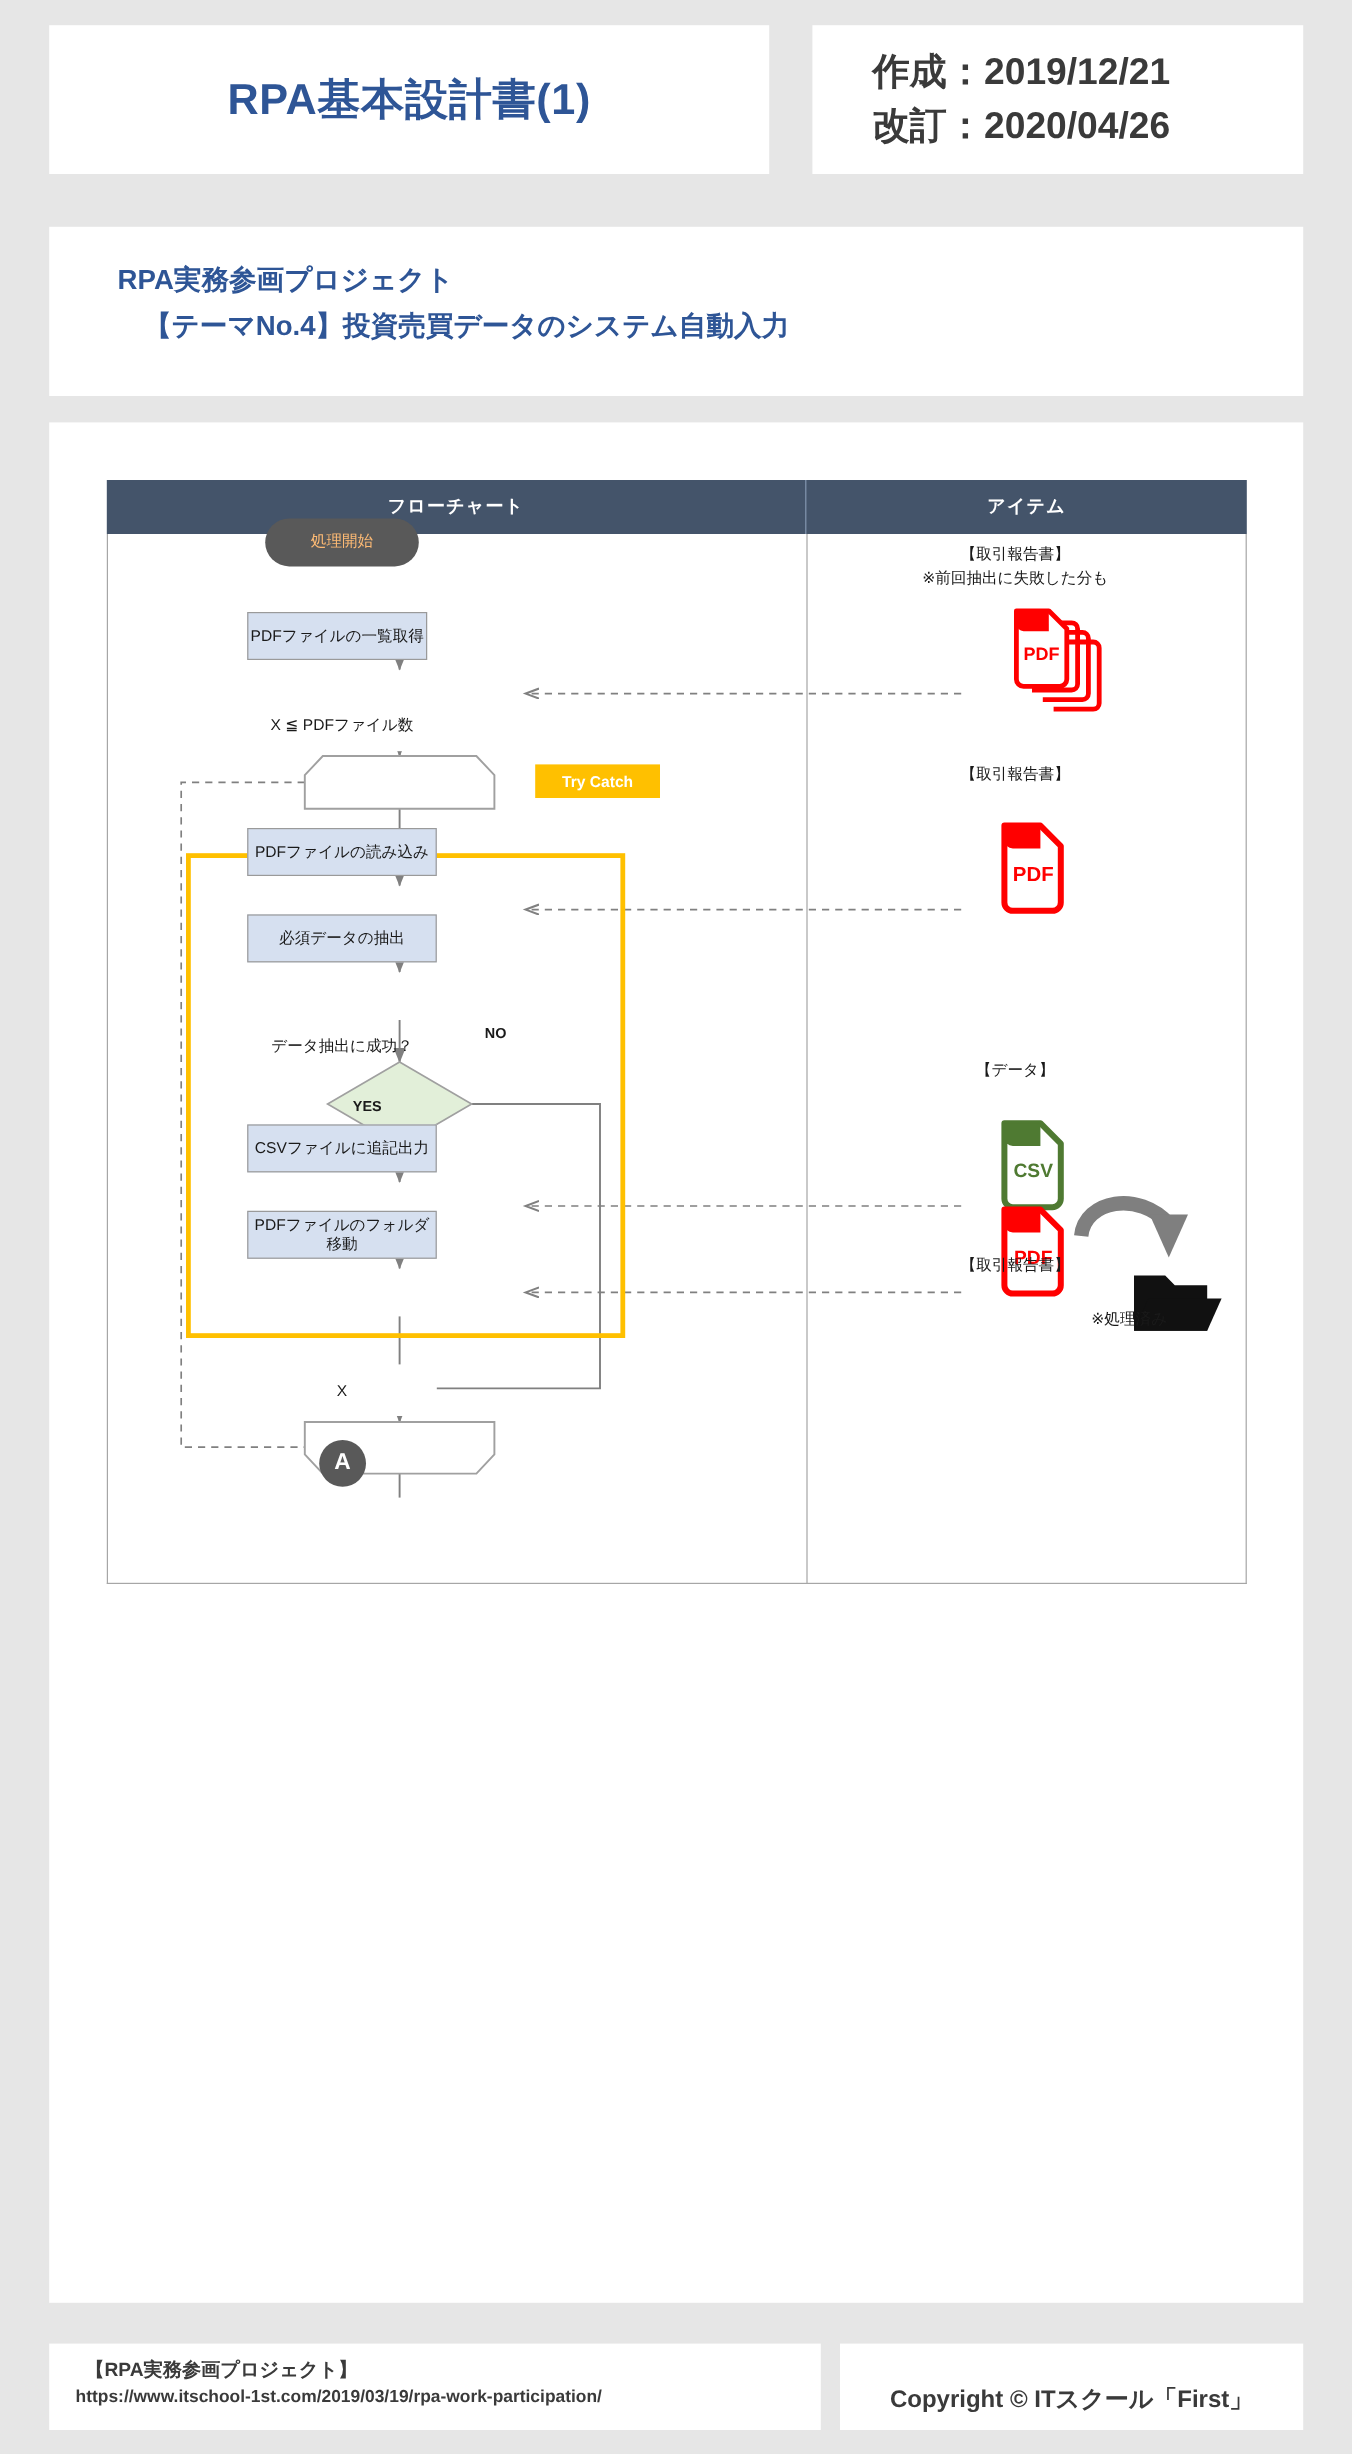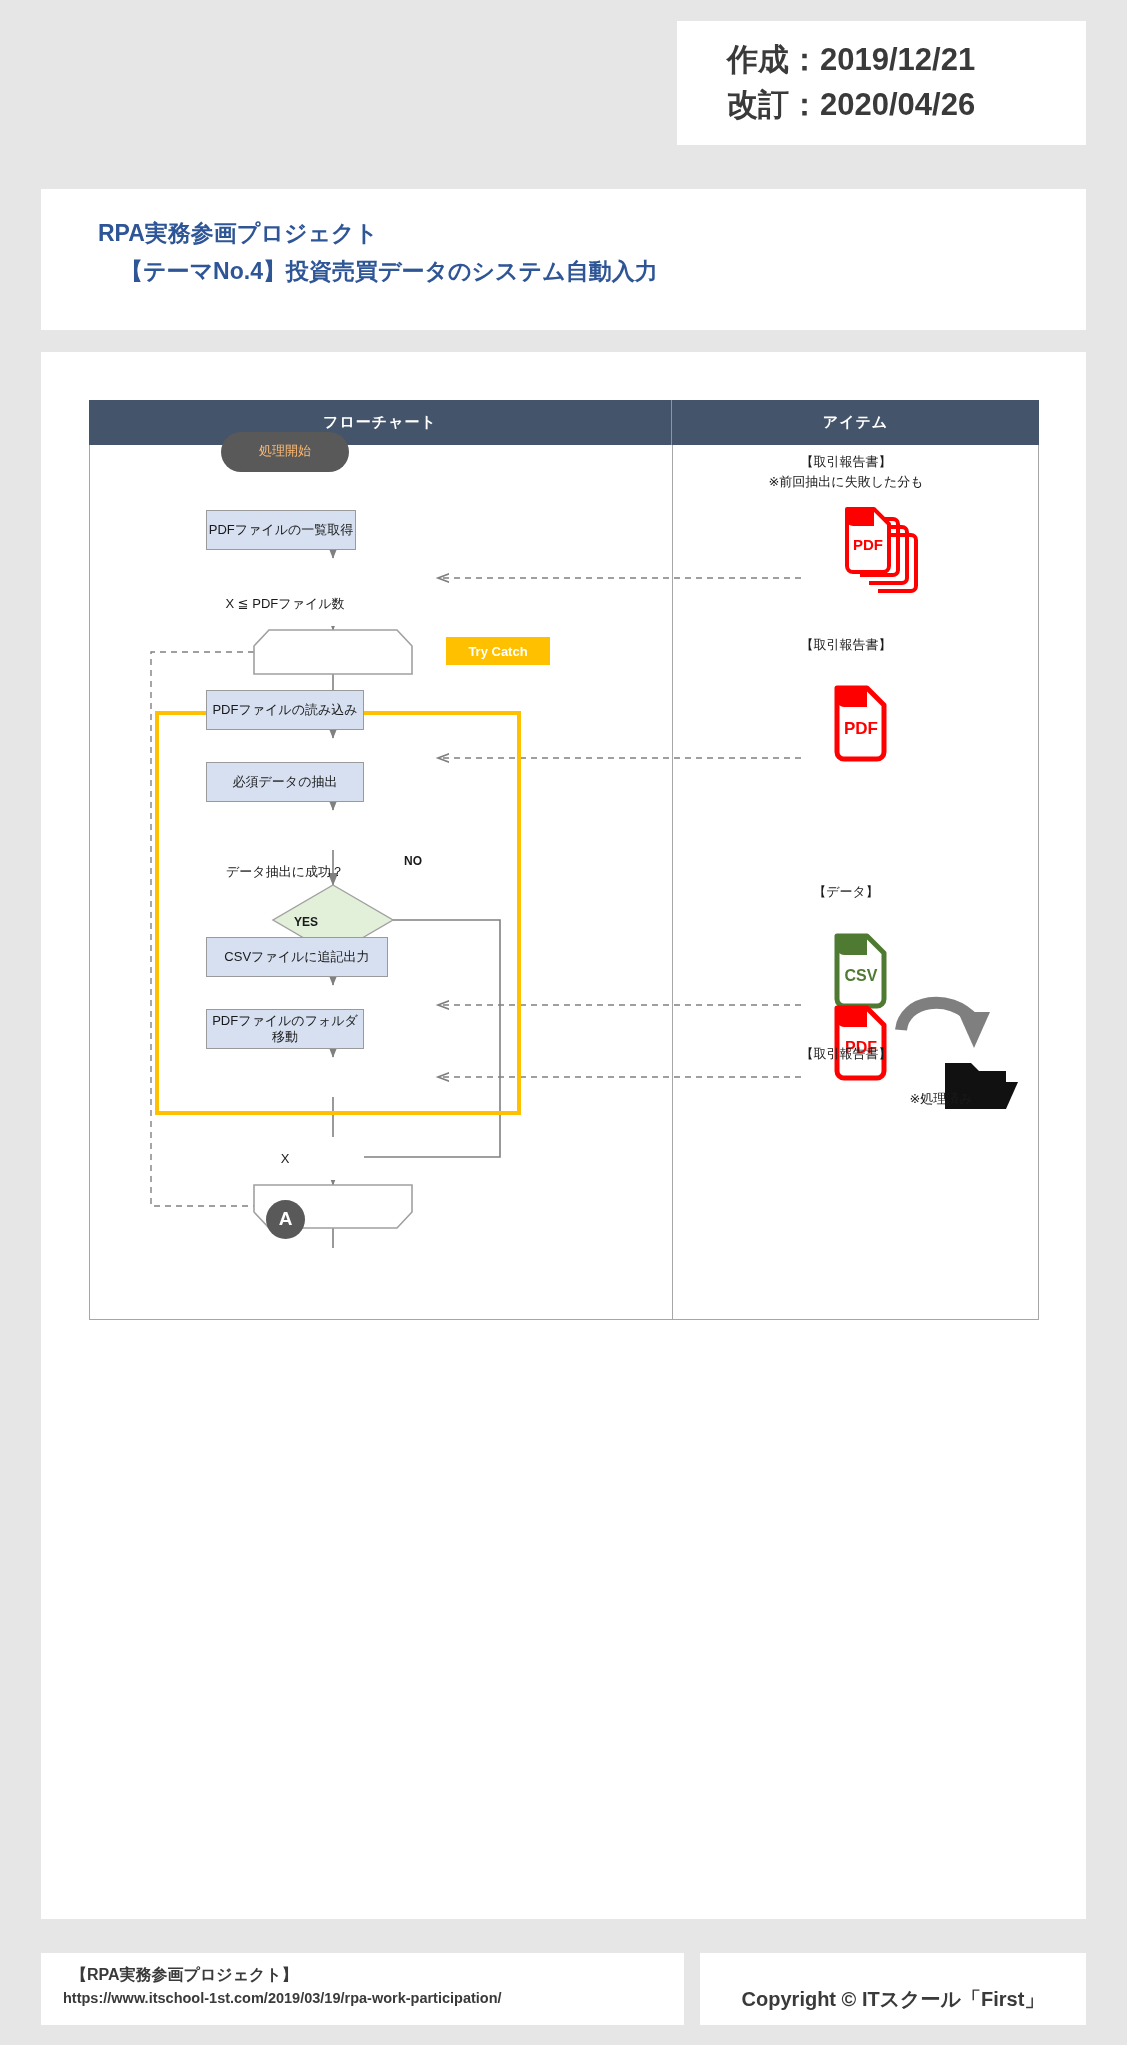--- a/index.html
+++ b/index.html
@@ -107,20 +107,23 @@
     position: absolute; left: 700px; top: 1953px; width: 386px; height: 72px;
     background: #ffffff; display: flex; align-items: center; justify-content: center;
   }
   .ft-right span { font-size: 20px; font-weight: bold; color: #3a3a3a; margin-top: 20px; }
 </style>
 </head>
 <body>
 
 <div class="page">
 
+  <div class="hdr-title">
+    <span>RPA基本設計書(1)</span>
+  </div>
 
   <div class="hdr-dates">
     <div>作成：2019/12/21</div>
     <div>改訂：2020/04/26</div>
   </div>
 
   <div class="subtitle">
     <div class="l1">RPA実務参画プロジェクト</div>
     <div class="l2">【テーマNo.4】投資売買データのシステム自動入力</div>
   </div>
@@ -247,21 +250,21 @@
     </div>
 
     <div class="nd nd-proc" style="left:165px; top:410px; width:158px; height:40px;">
       <span>必須データの抽出</span>
     </div>
 
     <div class="nd nd-dec" style="left:170px; top:503px; width:148px; height:34px;">
       <span>データ抽出に成功？</span>
     </div>
 
-    <div class="nd nd-proc" style="left:165px; top:585px; width:182px; height:40px;">
+    <div class="nd nd-proc" style="left:165px; top:585px; width:158px; height:40px;">
       <span>CSVファイルに追記出力</span>
     </div>
 
     <div class="nd nd-proc" style="left:165px; top:657px; width:158px; height:40px;">
       <span>PDFファイルのフォルダ移動</span>
     </div>
 
     <div class="nd nd-loop" style="left:165px; top:785px; width:158px; height:43px;">
       <span>X</span>
     </div>

